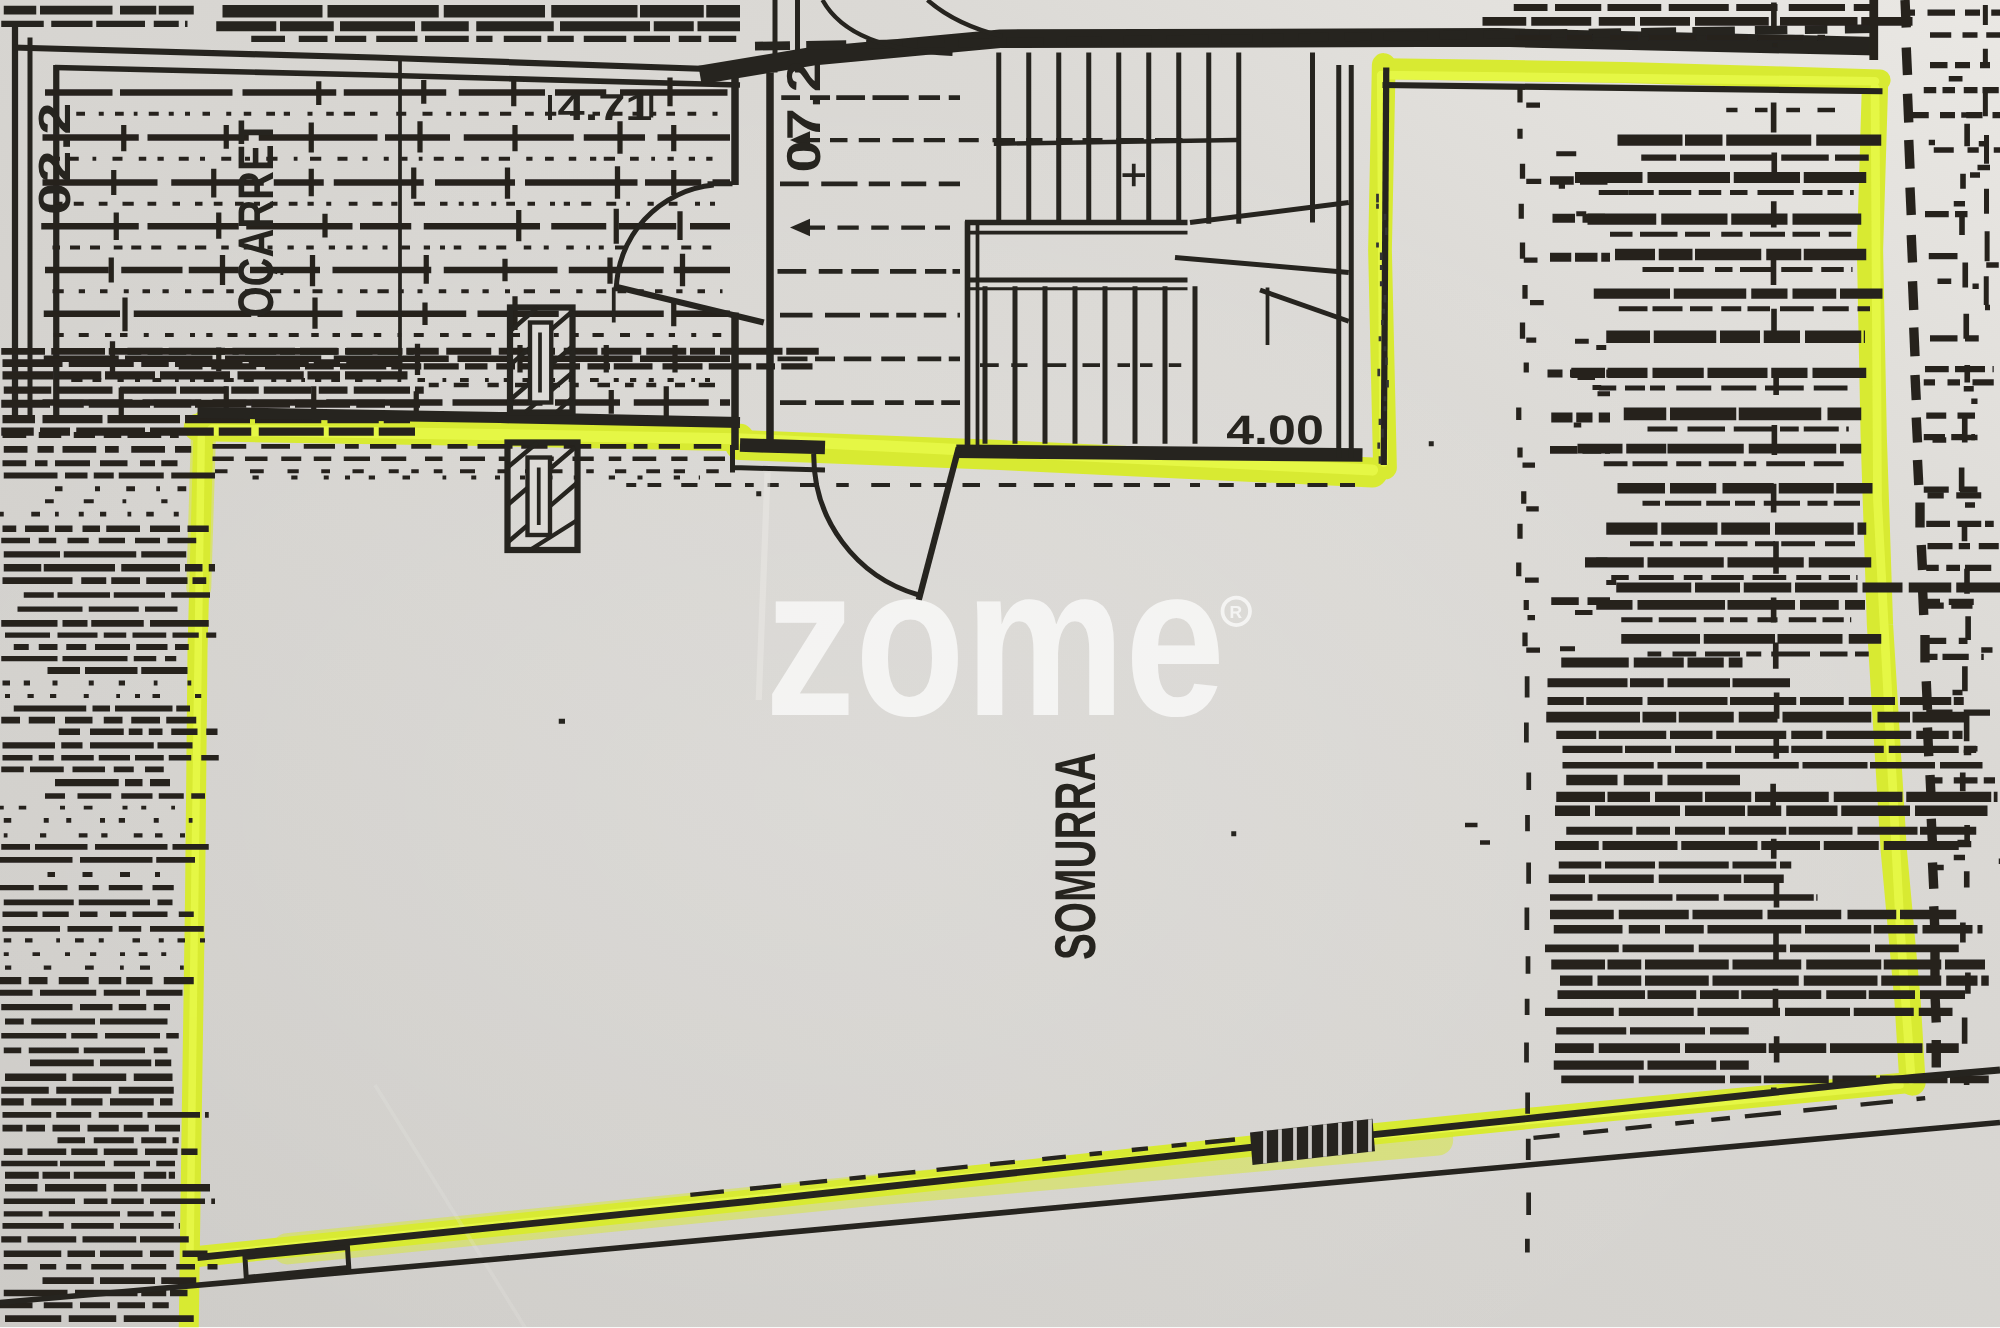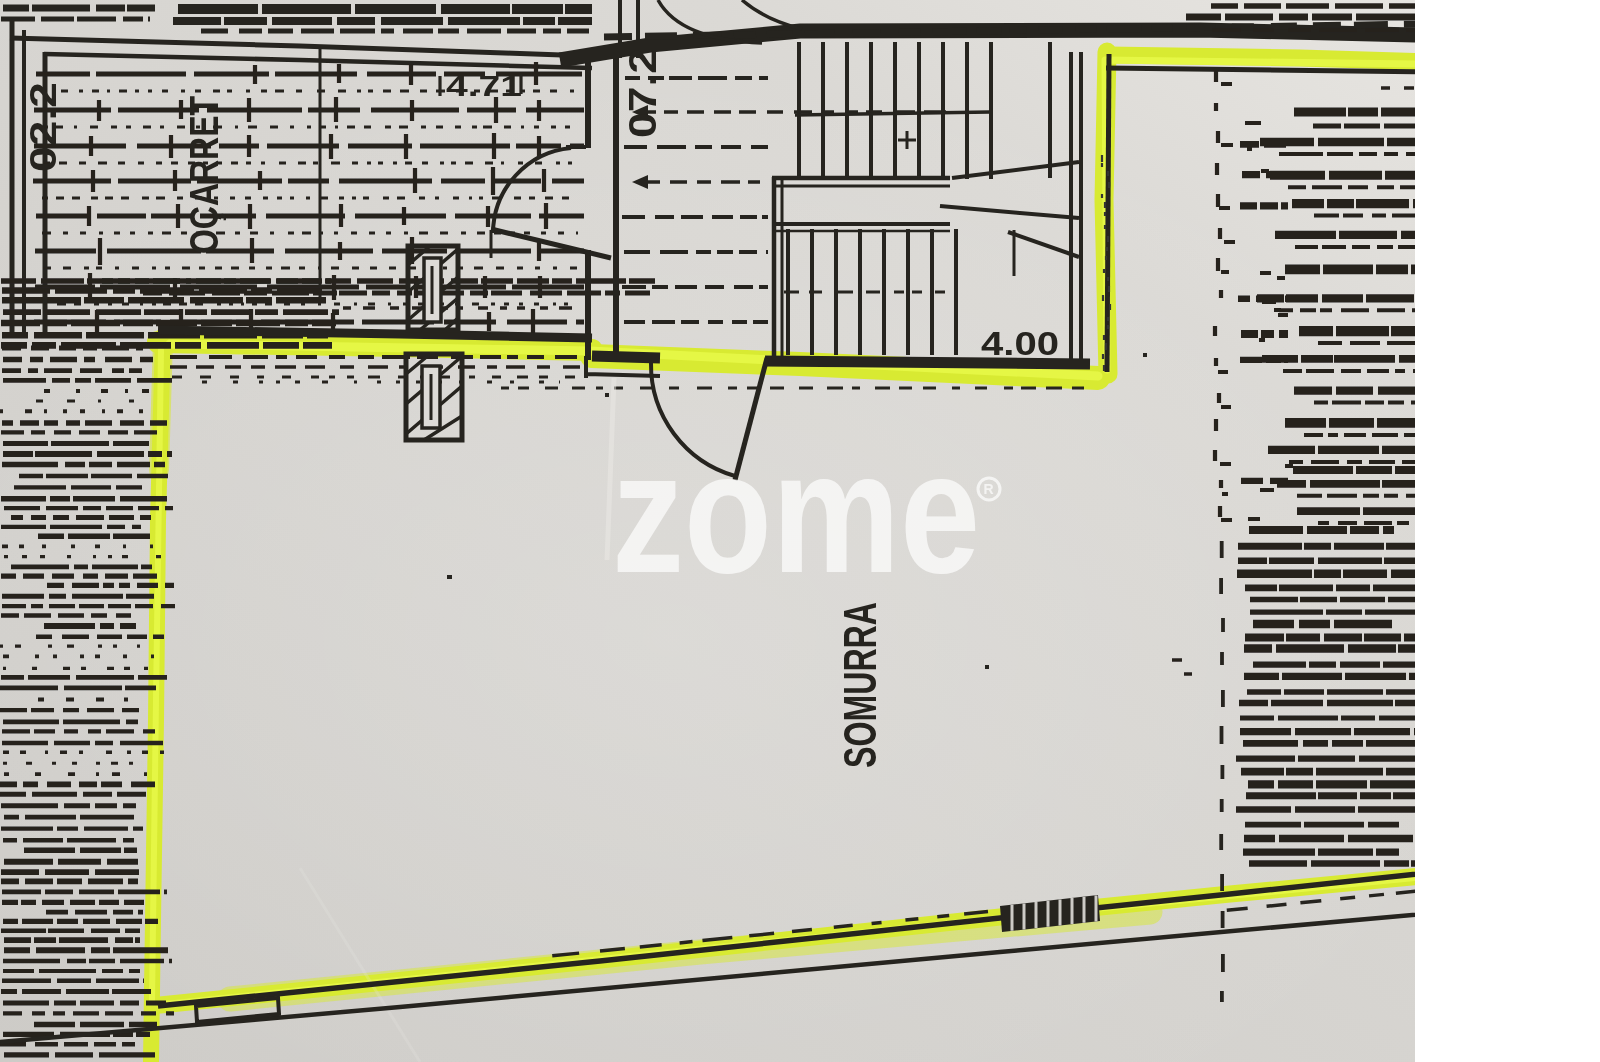--- a/index.html
+++ b/index.html
@@ -1,14 +1,14 @@
 <!DOCTYPE html>
 <html><head><meta charset="utf-8"><title>plan</title><style>
 html,body{margin:0;padding:0}
-#c{position:relative;width:1415px;height:1062px;overflow:hidden;font-family:"Liberation Sans",sans-serif;filter:blur(0.45px)}
+#c{position:relative;width:1600px;height:1062px;overflow:hidden;font-family:"Liberation Sans",sans-serif;filter:blur(0.45px)}
 </style></head><body>
 <div id="c">
 <svg width="1600" height="1062" viewBox="0 0 1600 1062">
 <defs>
 <filter id="soft" x="-5%" y="-5%" width="110%" height="110%">
           <feGaussianBlur stdDeviation="0.55"></feGaussianBlur>
         </filter>
 <linearGradient id="paper" x1="0" y1="1" x2="1" y2="0">
 <stop offset="0" stop-color="#cdcbc7"></stop>
           <stop offset="0.4" stop-color="#d5d3cf"></stop>

